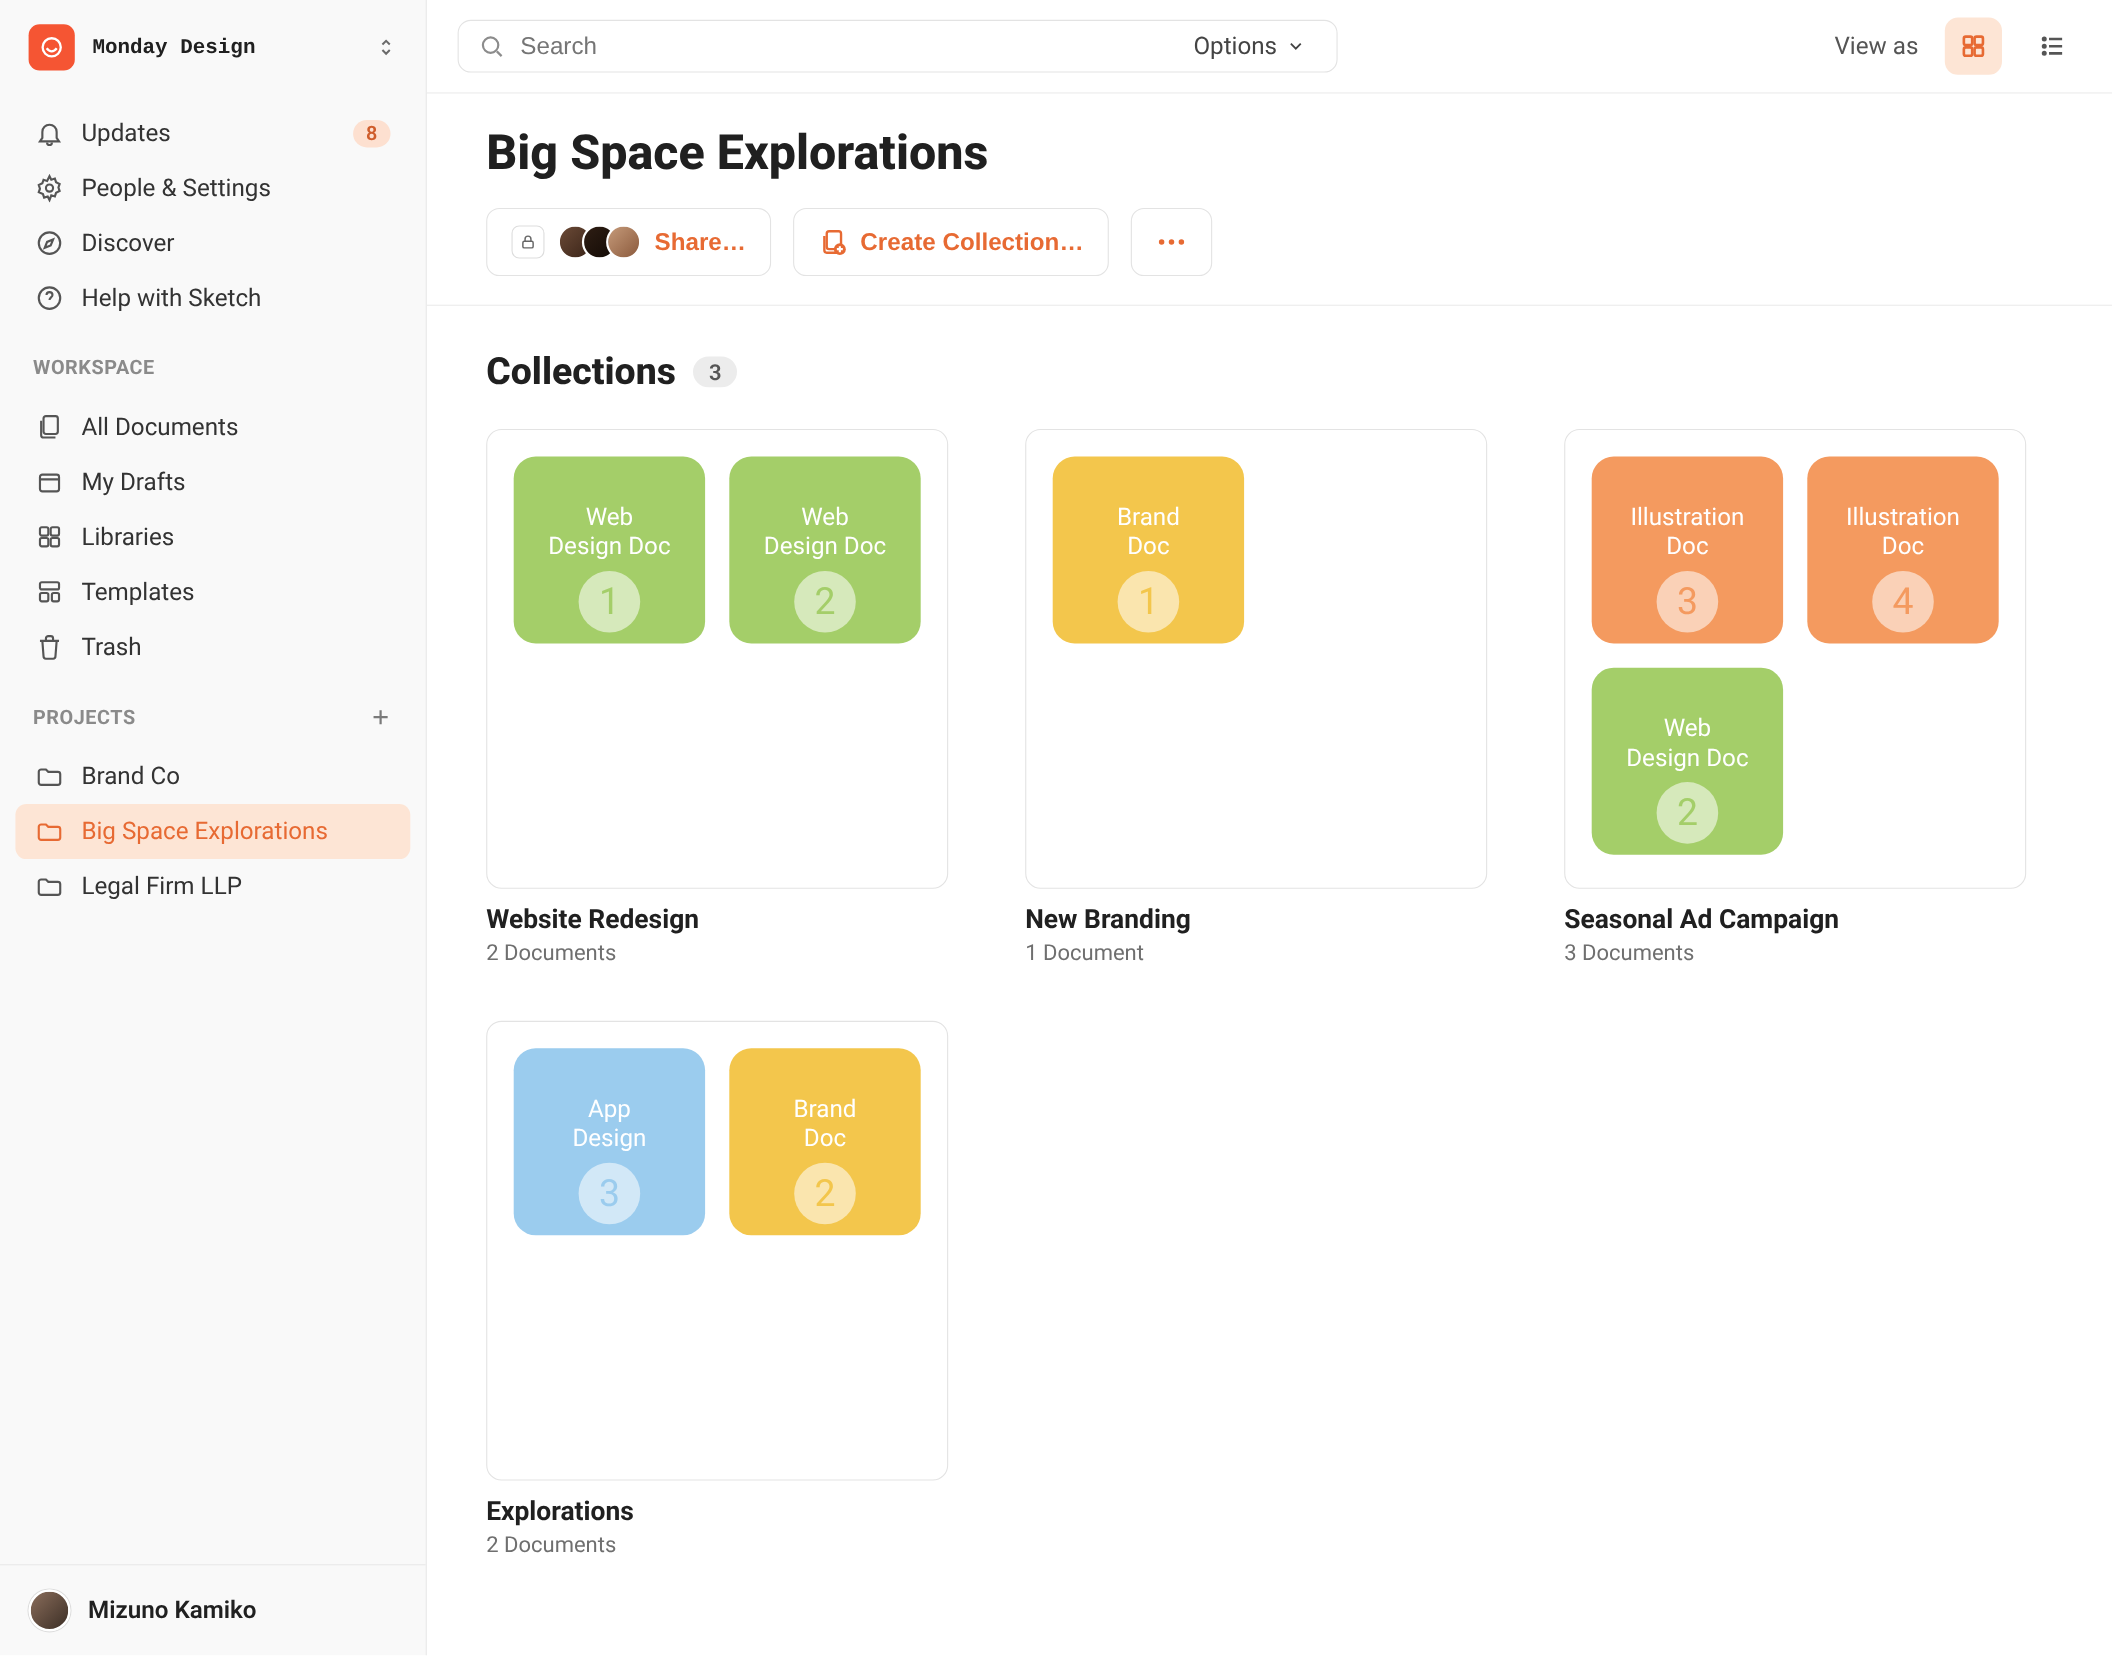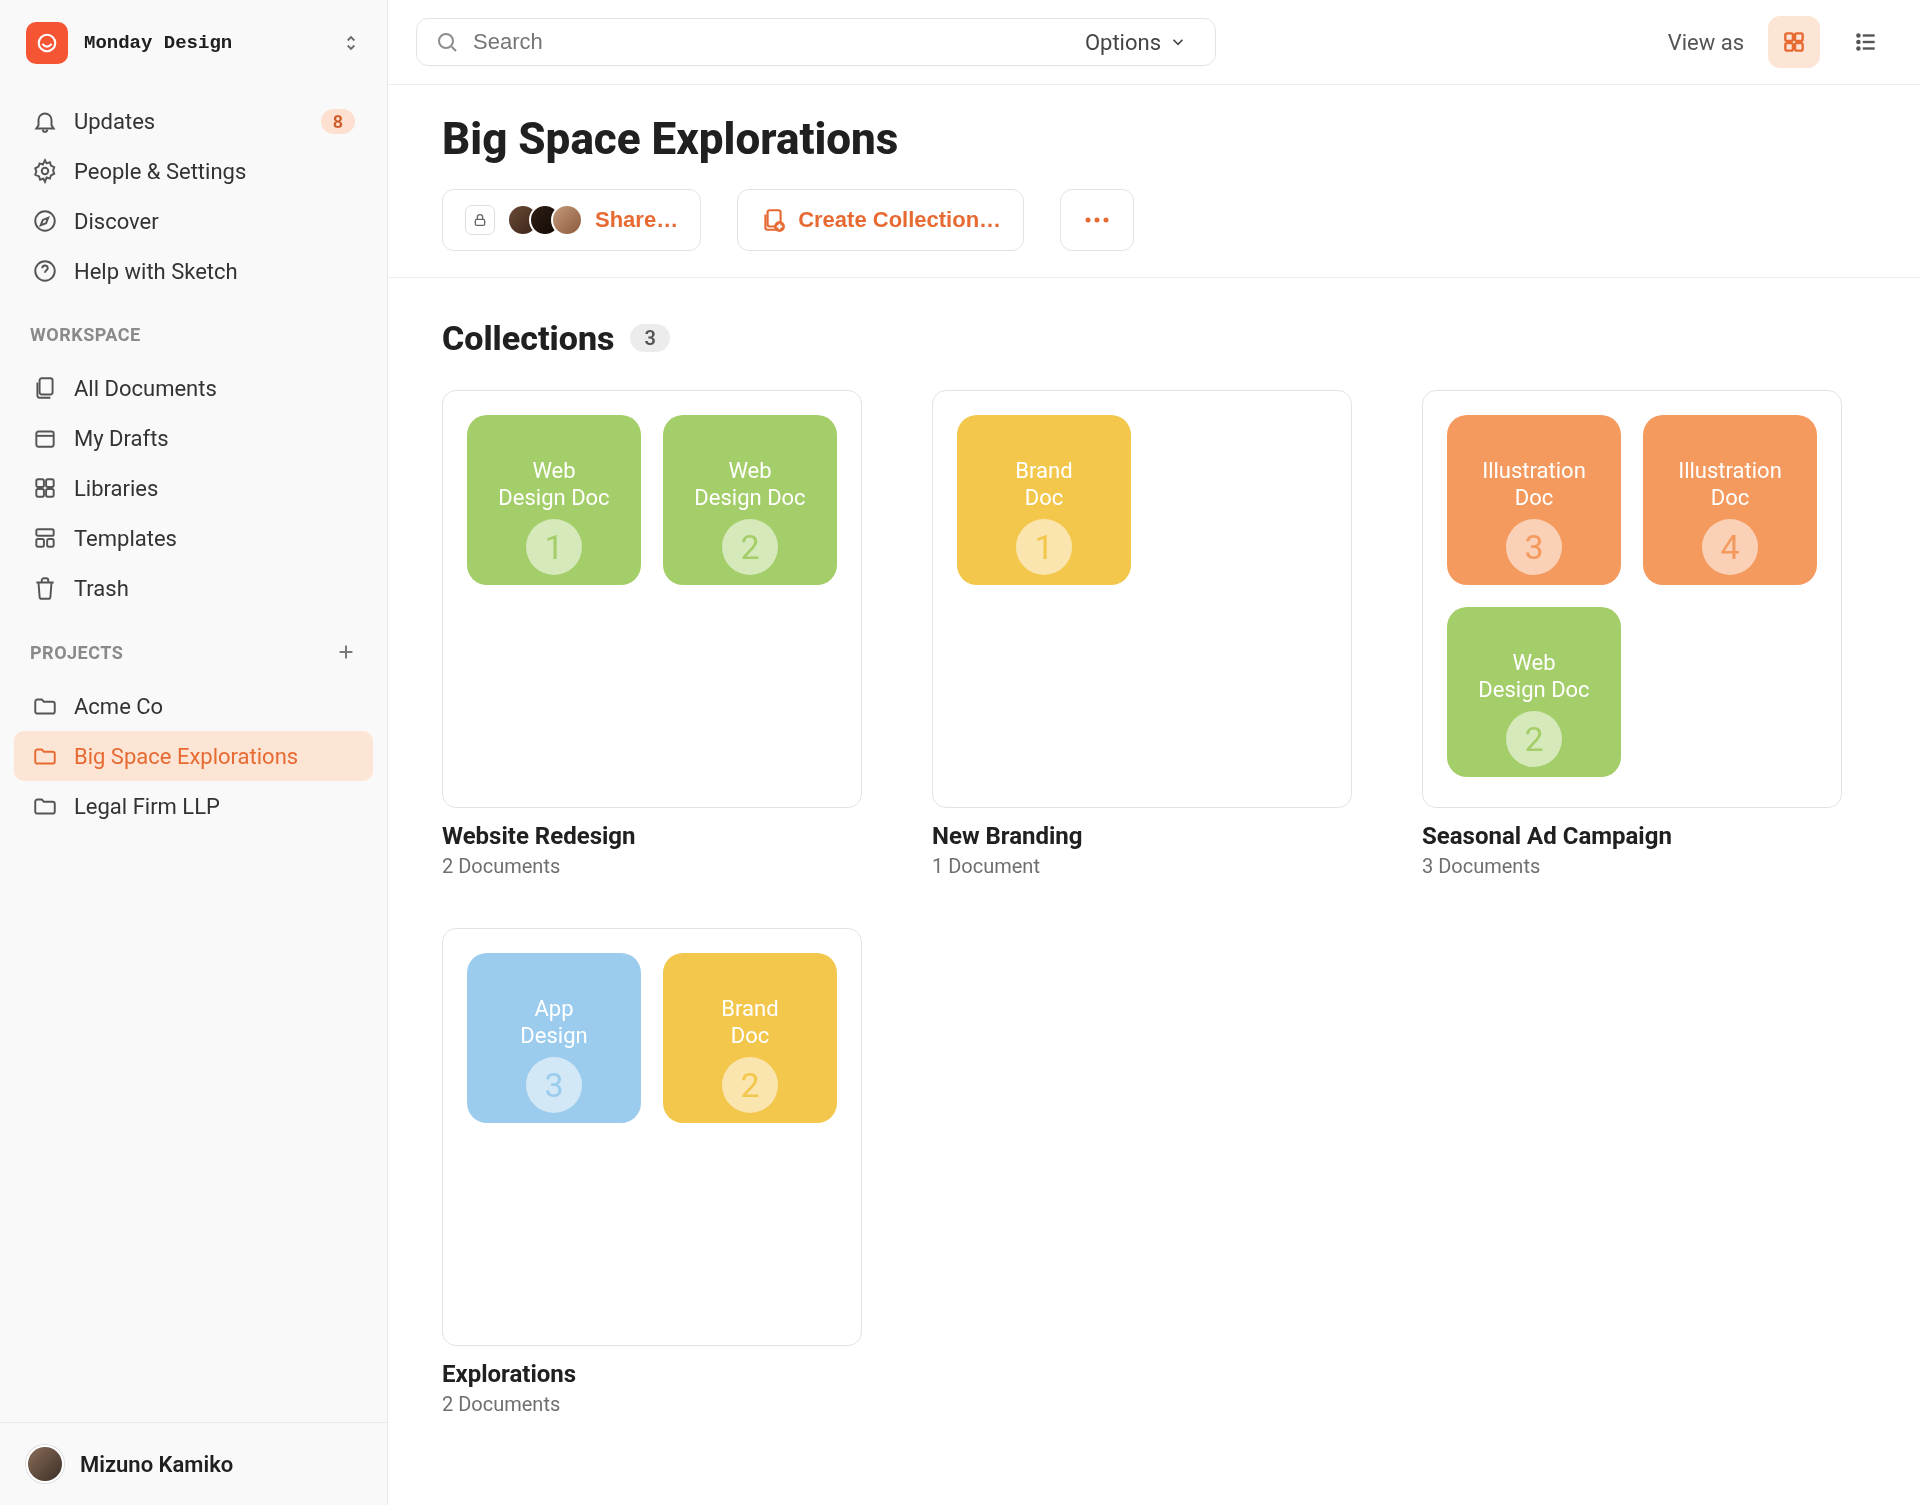--- a/index.html
+++ b/index.html
@@ -148,21 +148,21 @@
       cursor: pointer;
     }
     .view-toggle.active { background: #fde5d5; color: #e76a33; }
     .view-toggle:not(.active) { color: #555; }
     
     .page-header {
       padding: 28px 54px 26px 54px;
       border-bottom: 1px solid #ececec;
     }
     .page-title { font-size: 44px; font-weight: 800; margin-bottom: 24px; }
-    .action-row { display: flex; gap: 36px; }
+    .action-row { display: flex; gap: 20px; }
     .action-btn {
       display: flex;
       align-items: center;
       gap: 12px;
       border: 1px solid #e3e3e3;
       border-radius: 12px;
       padding: 14px 22px;
       font-size: 22px;
       font-weight: 700;
       color: #e76a33;
@@ -395,21 +395,21 @@
           </svg>
       </span>
     </div>
     <div class="nav-section">
       <div class="nav-item">
         <span class="nav-icon">
           <svg width="26" height="26" viewBox="0 0 24 24" fill="none" stroke="currentColor" stroke-width="1.8">
               <path d="M3 8a2 2 0 012-2h4l2 2h8a2 2 0 012 2v7a2 2 0 01-2 2H5a2 2 0 01-2-2V8z"></path>
             </svg>
         </span>
-        <span class="nav-label">Acme Co</span>
+        <span class="nav-label">Brand Co</span>
       </div>
       <div class="nav-item active">
         <span class="nav-icon">
           <svg width="26" height="26" viewBox="0 0 24 24" fill="none" stroke="currentColor" stroke-width="1.8">
               <path d="M3 8a2 2 0 012-2h4l2 2h8a2 2 0 012 2v7a2 2 0 01-2 2H5a2 2 0 01-2-2V8z"></path>
             </svg>
         </span>
         <span class="nav-label">Big Space Explorations</span>
       </div>
       <div class="nav-item">

